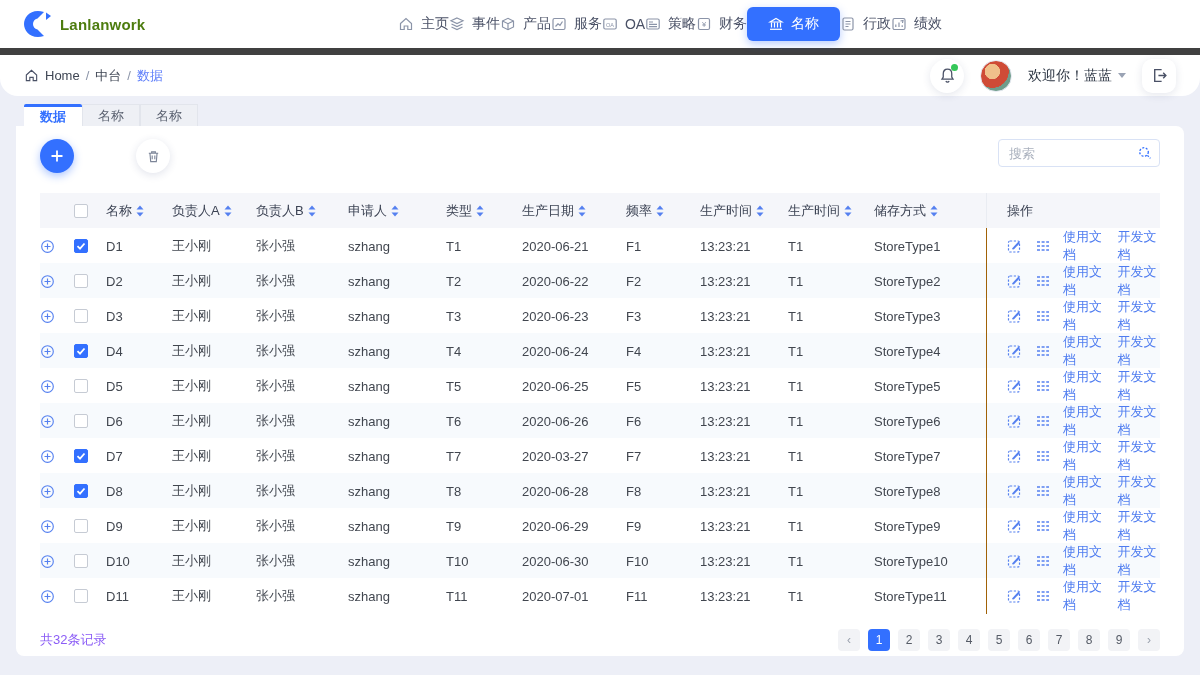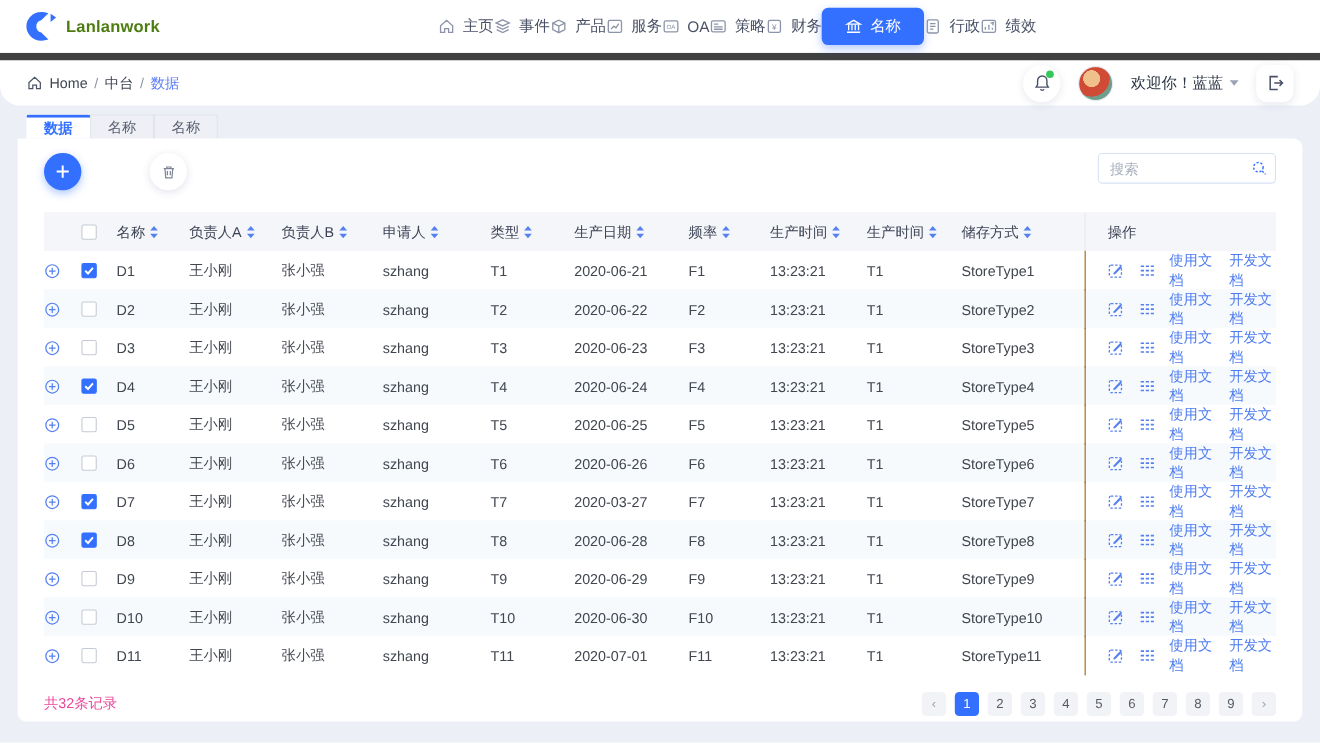--- a/index.html
+++ b/index.html
@@ -59,21 +59,21 @@
   .checkbox { width:14px; height:14px; border:1px solid #c6cbd4; border-radius:2px; background:#fff;
               display:flex; align-items:center; justify-content:center; cursor:pointer; }
   .checkbox.checked { background:#3370ff; border-color:#3370ff; }
   .expand-ico { display:flex; cursor:pointer; }
   .actions-cell { border-left:1px solid #a16207; display:flex; align-items:center; gap:12px; padding-left:20px; height:100%; }
   .head-actions { border-left:1px solid #e9ecf2; display:flex; align-items:center; padding-left:20px; height:100%; }
   .act-link { color:#4e7cf0; cursor:pointer; font-size:13px; }
   .act-ico { display:flex; cursor:pointer; }
   
   .t-footer { display:flex; align-items:center; justify-content:space-between; margin-top:16px; }
-  .total { color:#ec4899; font-size:13px; }
+  .total { color:#8b5cf6; font-size:13px; }
   .pager { display:flex; align-items:center; gap:8px; }
   .page-btn { min-width:22px; height:22px; padding:0 4px; border-radius:4px; background:#f2f3f6; color:#555b66;
               font-size:12px; display:flex; align-items:center; justify-content:center; cursor:pointer; }
   .page-btn.arrow { color:#9aa1ad; }
   .page-btn.active { background:#3370ff; color:#fff; }
 </style>
 </head>
 <body>
 
 <div class="navbar">

